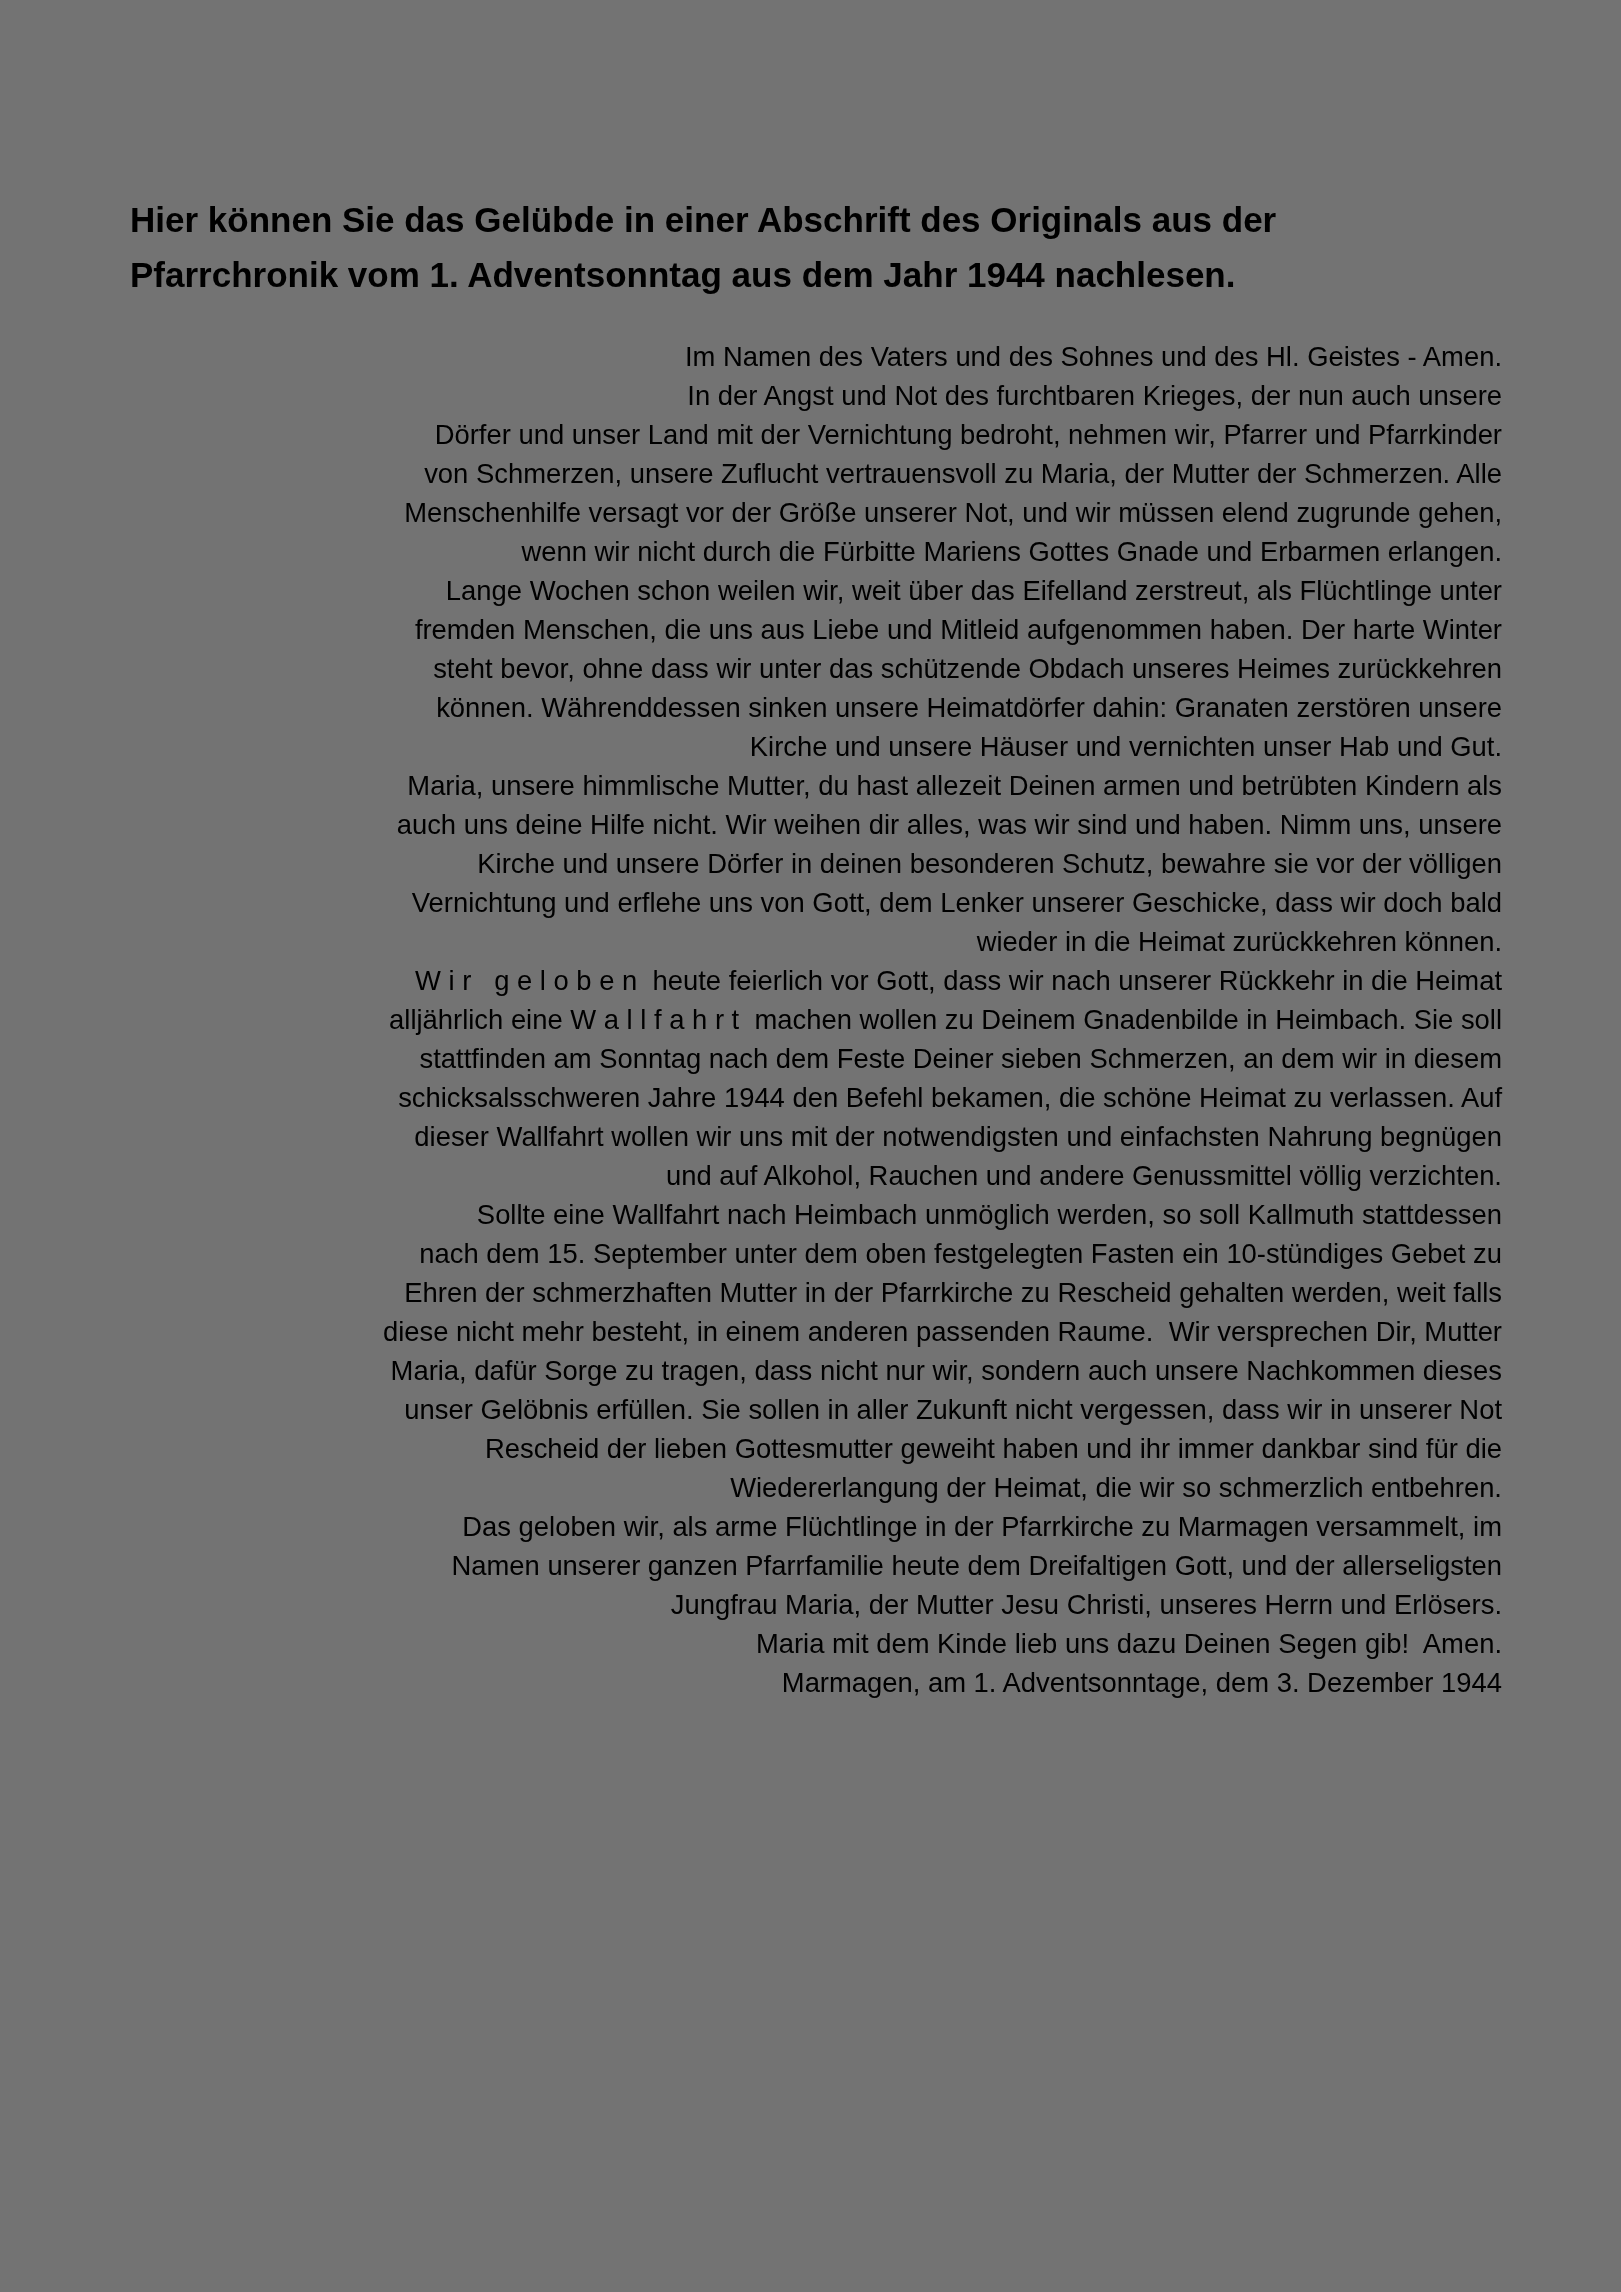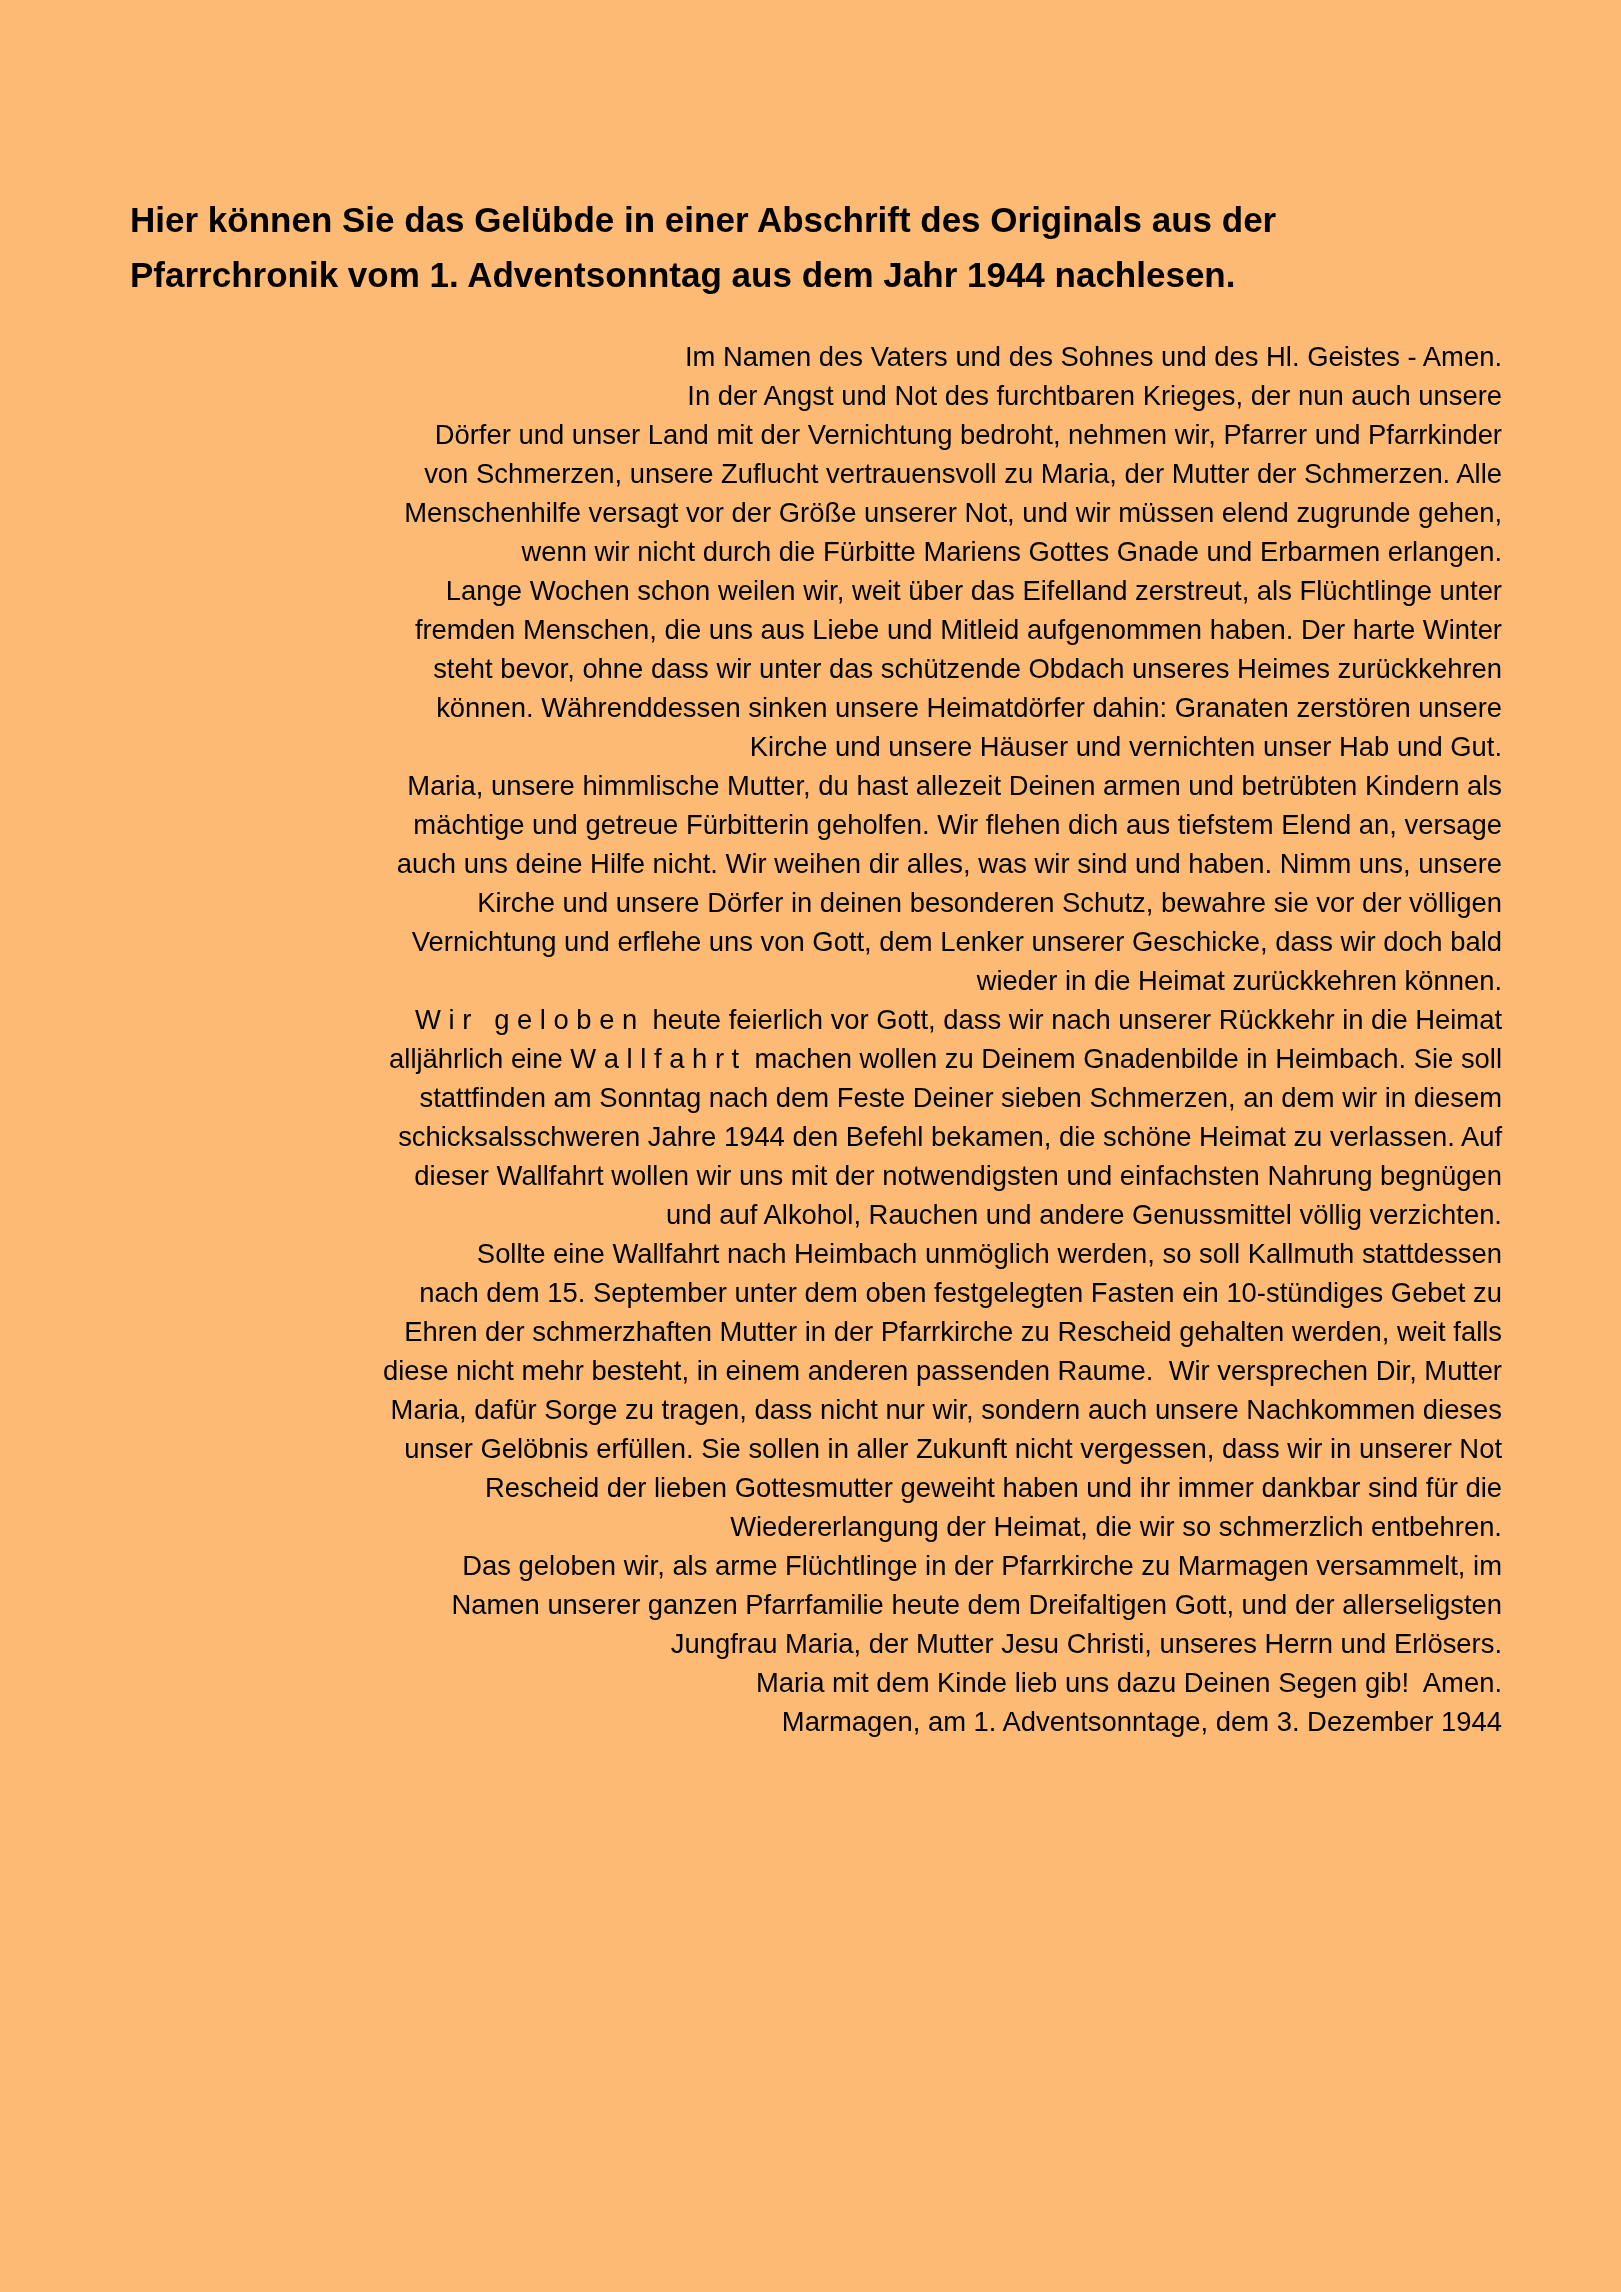--- a/index.html
+++ b/index.html
@@ -4,21 +4,21 @@
 <style>
   html, body {
     margin: 0;
     padding: 0;
     background: #e8e8e8;
   }
   .page {
     position: relative;
     width: 1621px;
     height: 2293px;
-    background: #fdba74;
+    background: #737373;
     overflow: hidden;
     font-family: "Liberation Sans", sans-serif;
     color: #000000;
   }
   .content {
     position: absolute;
     left: 130px;
     top: 192px;
     width: 1372px;
   }
@@ -58,21 +58,20 @@
         <div class="body-line">Dörfer und unser Land mit der Vernichtung bedroht, nehmen wir, Pfarrer und Pfarrkinder</div>
         <div class="body-line">von Schmerzen, unsere Zuflucht vertrauensvoll zu Maria, der Mutter der Schmerzen. Alle</div>
         <div class="body-line">Menschenhilfe versagt vor der Größe unserer Not, und wir müssen elend zugrunde gehen,</div>
         <div class="body-line">wenn wir nicht durch die Fürbitte Mariens Gottes Gnade und Erbarmen erlangen.</div>
         <div class="body-line">Lange Wochen schon weilen wir, weit über das Eifelland zerstreut, als Flüchtlinge unter</div>
         <div class="body-line">fremden Menschen, die uns aus Liebe und Mitleid aufgenommen haben. Der harte Winter</div>
         <div class="body-line">steht bevor, ohne dass wir unter das schützende Obdach unseres Heimes zurückkehren</div>
         <div class="body-line">können. Währenddessen sinken unsere Heimatdörfer dahin: Granaten zerstören unsere</div>
         <div class="body-line">Kirche und unsere Häuser und vernichten unser Hab und Gut.</div>
         <div class="body-line">Maria, unsere himmlische Mutter, du hast allezeit Deinen armen und betrübten Kindern als</div>
-        <div class="body-line">mächtige und getreue Fürbitterin geholfen. Wir flehen dich aus tiefstem Elend an, versage</div>
         <div class="body-line">auch uns deine Hilfe nicht. Wir weihen dir alles, was wir sind und haben. Nimm uns, unsere</div>
         <div class="body-line">Kirche und unsere Dörfer in deinen besonderen Schutz, bewahre sie vor der völligen</div>
         <div class="body-line">Vernichtung und erflehe uns von Gott, dem Lenker unserer Geschicke, dass wir doch bald</div>
         <div class="body-line">wieder in die Heimat zurückkehren können.</div>
         <div class="body-line">W i r   g e l o b e n  heute feierlich vor Gott, dass wir nach unserer Rückkehr in die Heimat</div>
         <div class="body-line">alljährlich eine W a l l f a h r t  machen wollen zu Deinem Gnadenbilde in Heimbach. Sie soll</div>
         <div class="body-line">stattfinden am Sonntag nach dem Feste Deiner sieben Schmerzen, an dem wir in diesem</div>
         <div class="body-line">schicksalsschweren Jahre 1944 den Befehl bekamen, die schöne Heimat zu verlassen. Auf</div>
         <div class="body-line">dieser Wallfahrt wollen wir uns mit der notwendigsten und einfachsten Nahrung begnügen</div>
         <div class="body-line">und auf Alkohol, Rauchen und andere Genussmittel völlig verzichten.</div>

